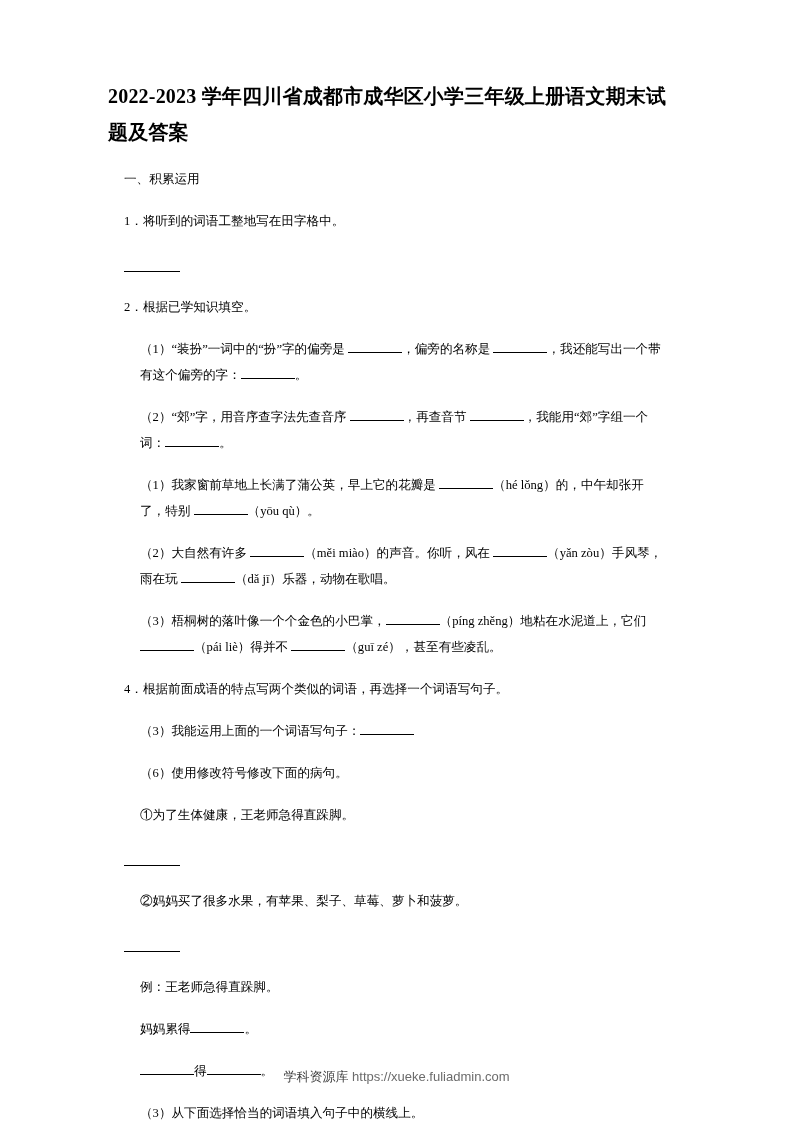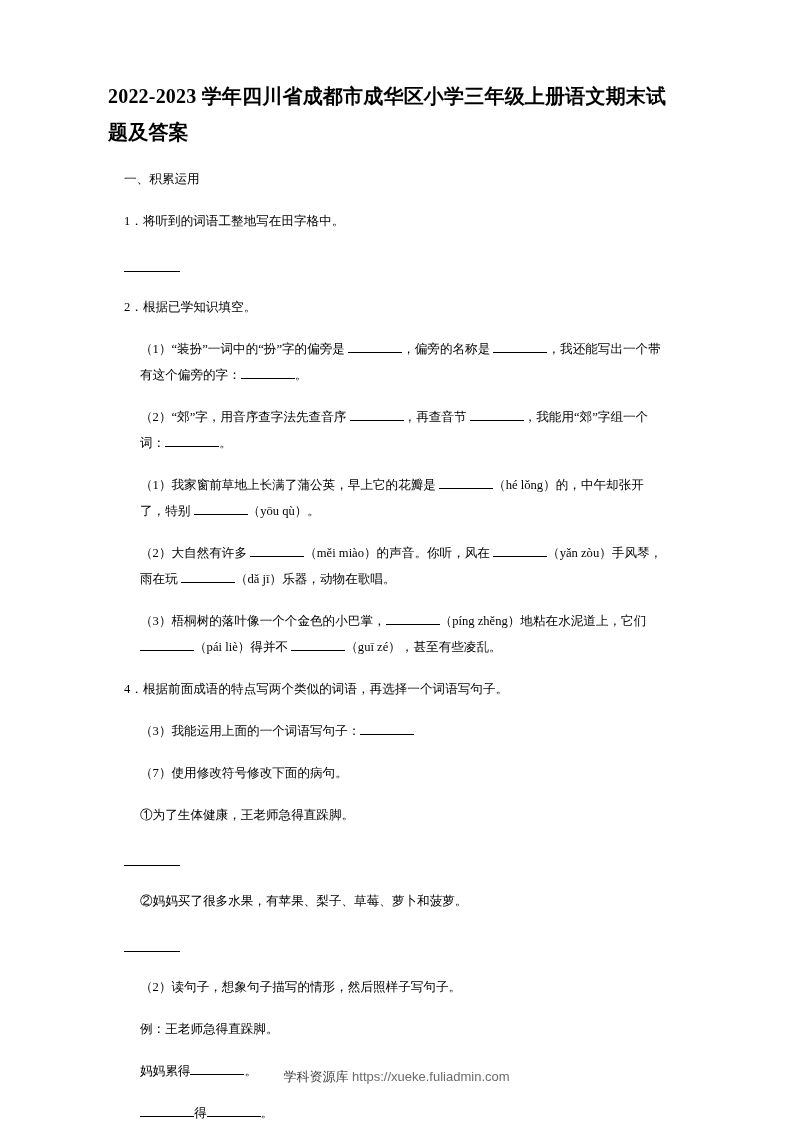--- a/index.html
+++ b/index.html
@@ -90,30 +90,29 @@
     <p class="p ind2">（1）“装扮”一词中的“扮”字的偏旁是 <span class="blank b-md"></span>，偏旁的名称是 <span class="blank b-md"></span>，我还能写出一个带有这个偏旁的字：<span class="blank b-md"></span>。</p>
     <p class="p ind2">（2）“郊”字，用音序查字法先查音序 <span class="blank b-md"></span>，再查音节 <span class="blank b-md"></span>，我能用“郊”字组一个词：<span class="blank b-md"></span>。</p>
 
     <p class="p ind2">（1）我家窗前草地上长满了蒲公英，早上它的花瓣是 <span class="blank b-md"></span>（hé lǒng）的，中午却张开了，特别 <span class="blank b-md"></span>（yōu qù）。</p>
     <p class="p ind2">（2）大自然有许多 <span class="blank b-md"></span>（měi miào）的声音。你听，风在 <span class="blank b-md"></span>（yǎn zòu）手风琴，雨在玩 <span class="blank b-md"></span>（dǎ jī）乐器，动物在歌唱。</p>
     <p class="p ind2">（3）梧桐树的落叶像一个个金色的小巴掌，<span class="blank b-md"></span>（píng zhěng）地粘在水泥道上，它们 <span class="blank b-md"></span>（pái liè）得并不 <span class="blank b-md"></span>（guī zé），甚至有些凌乱。</p>
 
     <p class="p ind1">4．根据前面成语的特点写两个类似的词语，再选择一个词语写句子。</p>
     <p class="p ind2">（3）我能运用上面的一个词语写句子：<span class="blank b-md"></span></p>
 
-    <p class="p ind2">（7）使用修改符号修改下面的病句。</p>
+    <p class="p ind2">（6）使用修改符号修改下面的病句。</p>
     <p class="p ind2">①为了生体健康，王老师急得直跺脚。</p>
     <div class="spacer-sm"></div>
     <span class="standalone-blank"></span>
     <div class="spacer-sm"></div>
     <p class="p ind2">②妈妈买了很多水果，有苹果、梨子、草莓、萝卜和菠萝。</p>
     <div class="spacer-sm"></div>
     <span class="standalone-blank"></span>
     <div class="spacer-sm"></div>
-    <p class="p ind2">（2）读句子，想象句子描写的情形，然后照样子写句子。</p>
     <p class="p ind2">例：王老师急得直跺脚。</p>
     <p class="p ind2">妈妈累得<span class="blank b-md"></span>。</p>
     <p class="p ind2"><span class="blank b-md"></span>得<span class="blank b-md"></span>。</p>
     <p class="p ind2">（3）从下面选择恰当的词语填入句子中的横线上。</p>
 
   </div>
 
   <div class="footer">
     <span class="brand">学科资源库</span>
     <span>https://xueke.fuliadmin.com</span>

